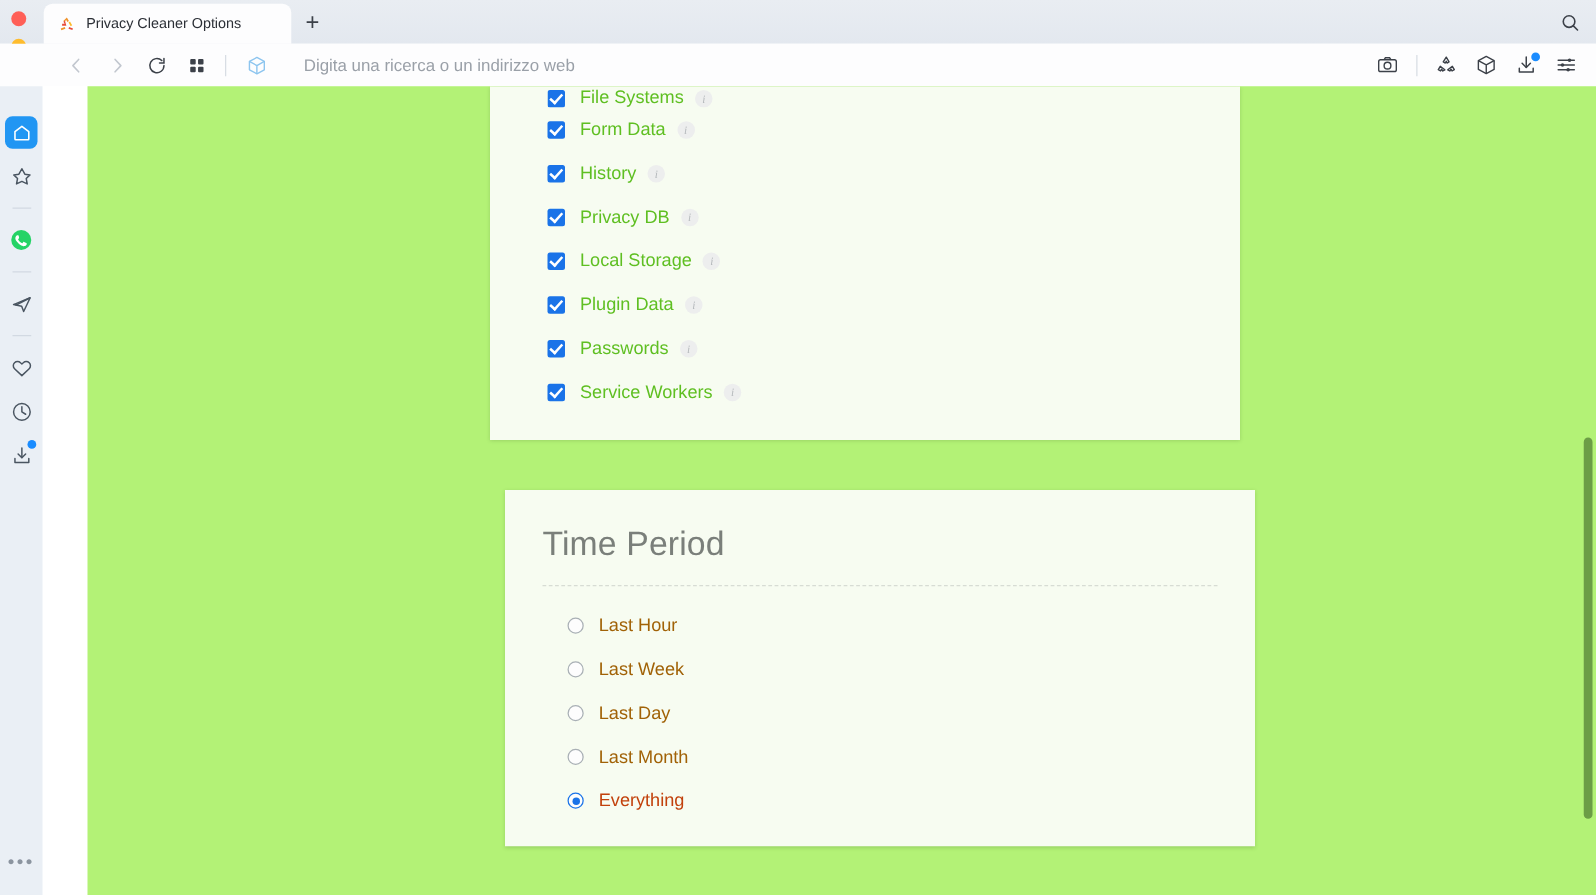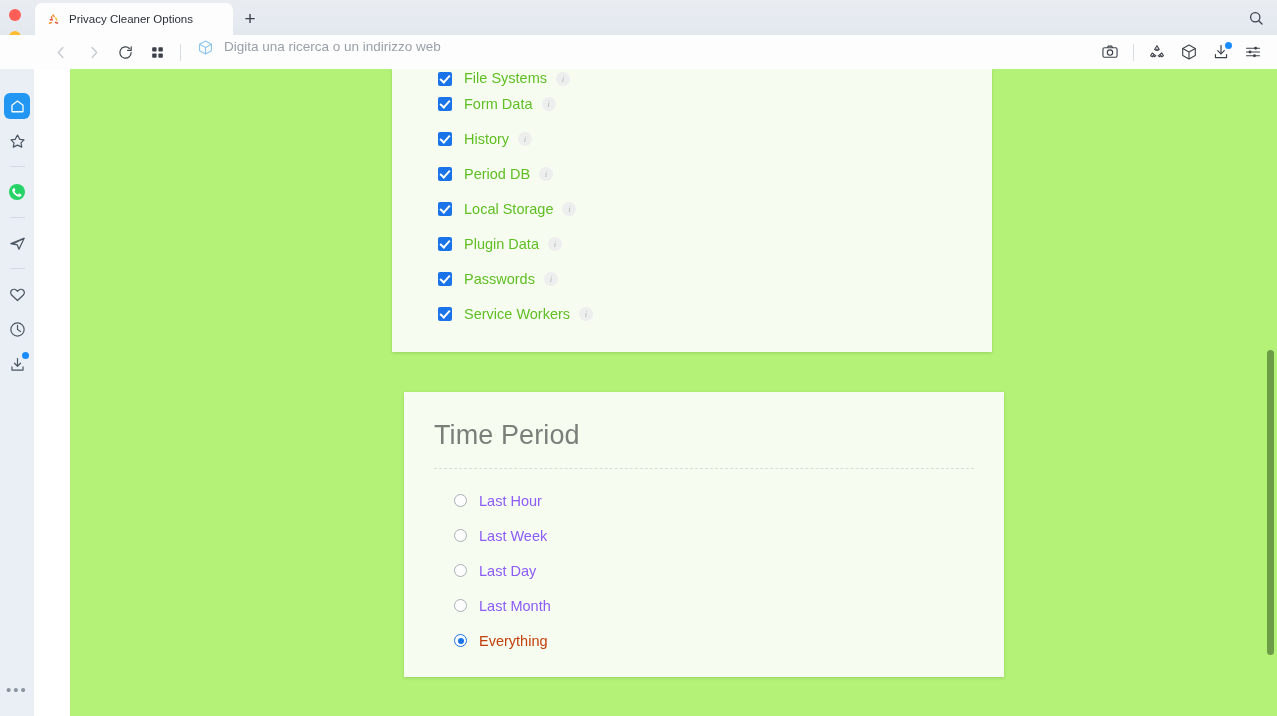--- a/index.html
+++ b/index.html
@@ -54,22 +54,22 @@
     display: flex; align-items: center;
   }
   .tb-icon {
     width: 28px; height: 28px; margin: 0 2px;
     display: flex; align-items: center; justify-content: center;
     color: #3c4149; flex: none;
   }
   .tb-icon.dim { color: #c2c7cf; }
   .tb-sep { width: 1px; height: 17px; background: #d8dde4; margin: 0 7px; flex: none; }
   .urlbar {
-    flex: 1; height: 26px; display: flex; 
-    margin-left: 2px; padding-left: 7px;
+    flex: 1; height: 26px; display: flex; align-items: center;
+    margin-left: 2px; padding-left: 7px; gap: 19px;
   }
   .url-cube { width: 17px; height: 17px; margin-right: 10px; flex: none; }
   .url-text { font-size: 13.5px; color: #9aa0a8; }
   .tb-right { display: flex; align-items: center; padding-right: 8px; }
   .dlbadge {
     position: absolute; width: 7px; height: 7px; border-radius: 50%;
     background: #1a8cff; top: 4px; right: 3px;
   }
 
   
@@ -148,21 +148,21 @@
     width: 13px; height: 13px; border-radius: 50%;
     border: 1px solid #a9b0b5; background: #fdfdfd;
     flex: none; margin-right: 12px; box-sizing: border-box;
     position: relative;
   }
   .radio-row.selected .radio-dot { border-color: #1a73e8; }
   .radio-row.selected .radio-dot::after {
     content: ""; position: absolute; left: 2.5px; top: 2.5px;
     width: 6px; height: 6px; border-radius: 50%; background: #1a73e8;
   }
-  .radio-label { font-size: 14.5px; color: #8b5cf6; white-space: nowrap; }
+  .radio-label { font-size: 14.5px; color: #a16207; white-space: nowrap; }
   .radio-row.selected .radio-label { color: #c2410c; }
 
   
   .scrolltrack {
     position: absolute; right: 0; top: 69px; width: 13px; height: 647px;
     background: transparent;
   }
   .scrollthumb {
     position: absolute; right: 3px; top: 281px; width: 7px; height: 305px;
     background: #5d8a3c; border-radius: 4px; opacity: 0.82;
@@ -351,21 +351,21 @@
         </div>
 
         <div class="chk-row">
           <span class="chk-box"></span>
           <span class="chk-label">History</span>
           <span class="info-badge">i</span>
         </div>
 
         <div class="chk-row">
           <span class="chk-box"></span>
-          <span class="chk-label">Period DB</span>
+          <span class="chk-label">Privacy DB</span>
           <span class="info-badge">i</span>
         </div>
 
         <div class="chk-row">
           <span class="chk-box"></span>
           <span class="chk-label">Local Storage</span>
           <span class="info-badge">i</span>
         </div>
 
         <div class="chk-row">

